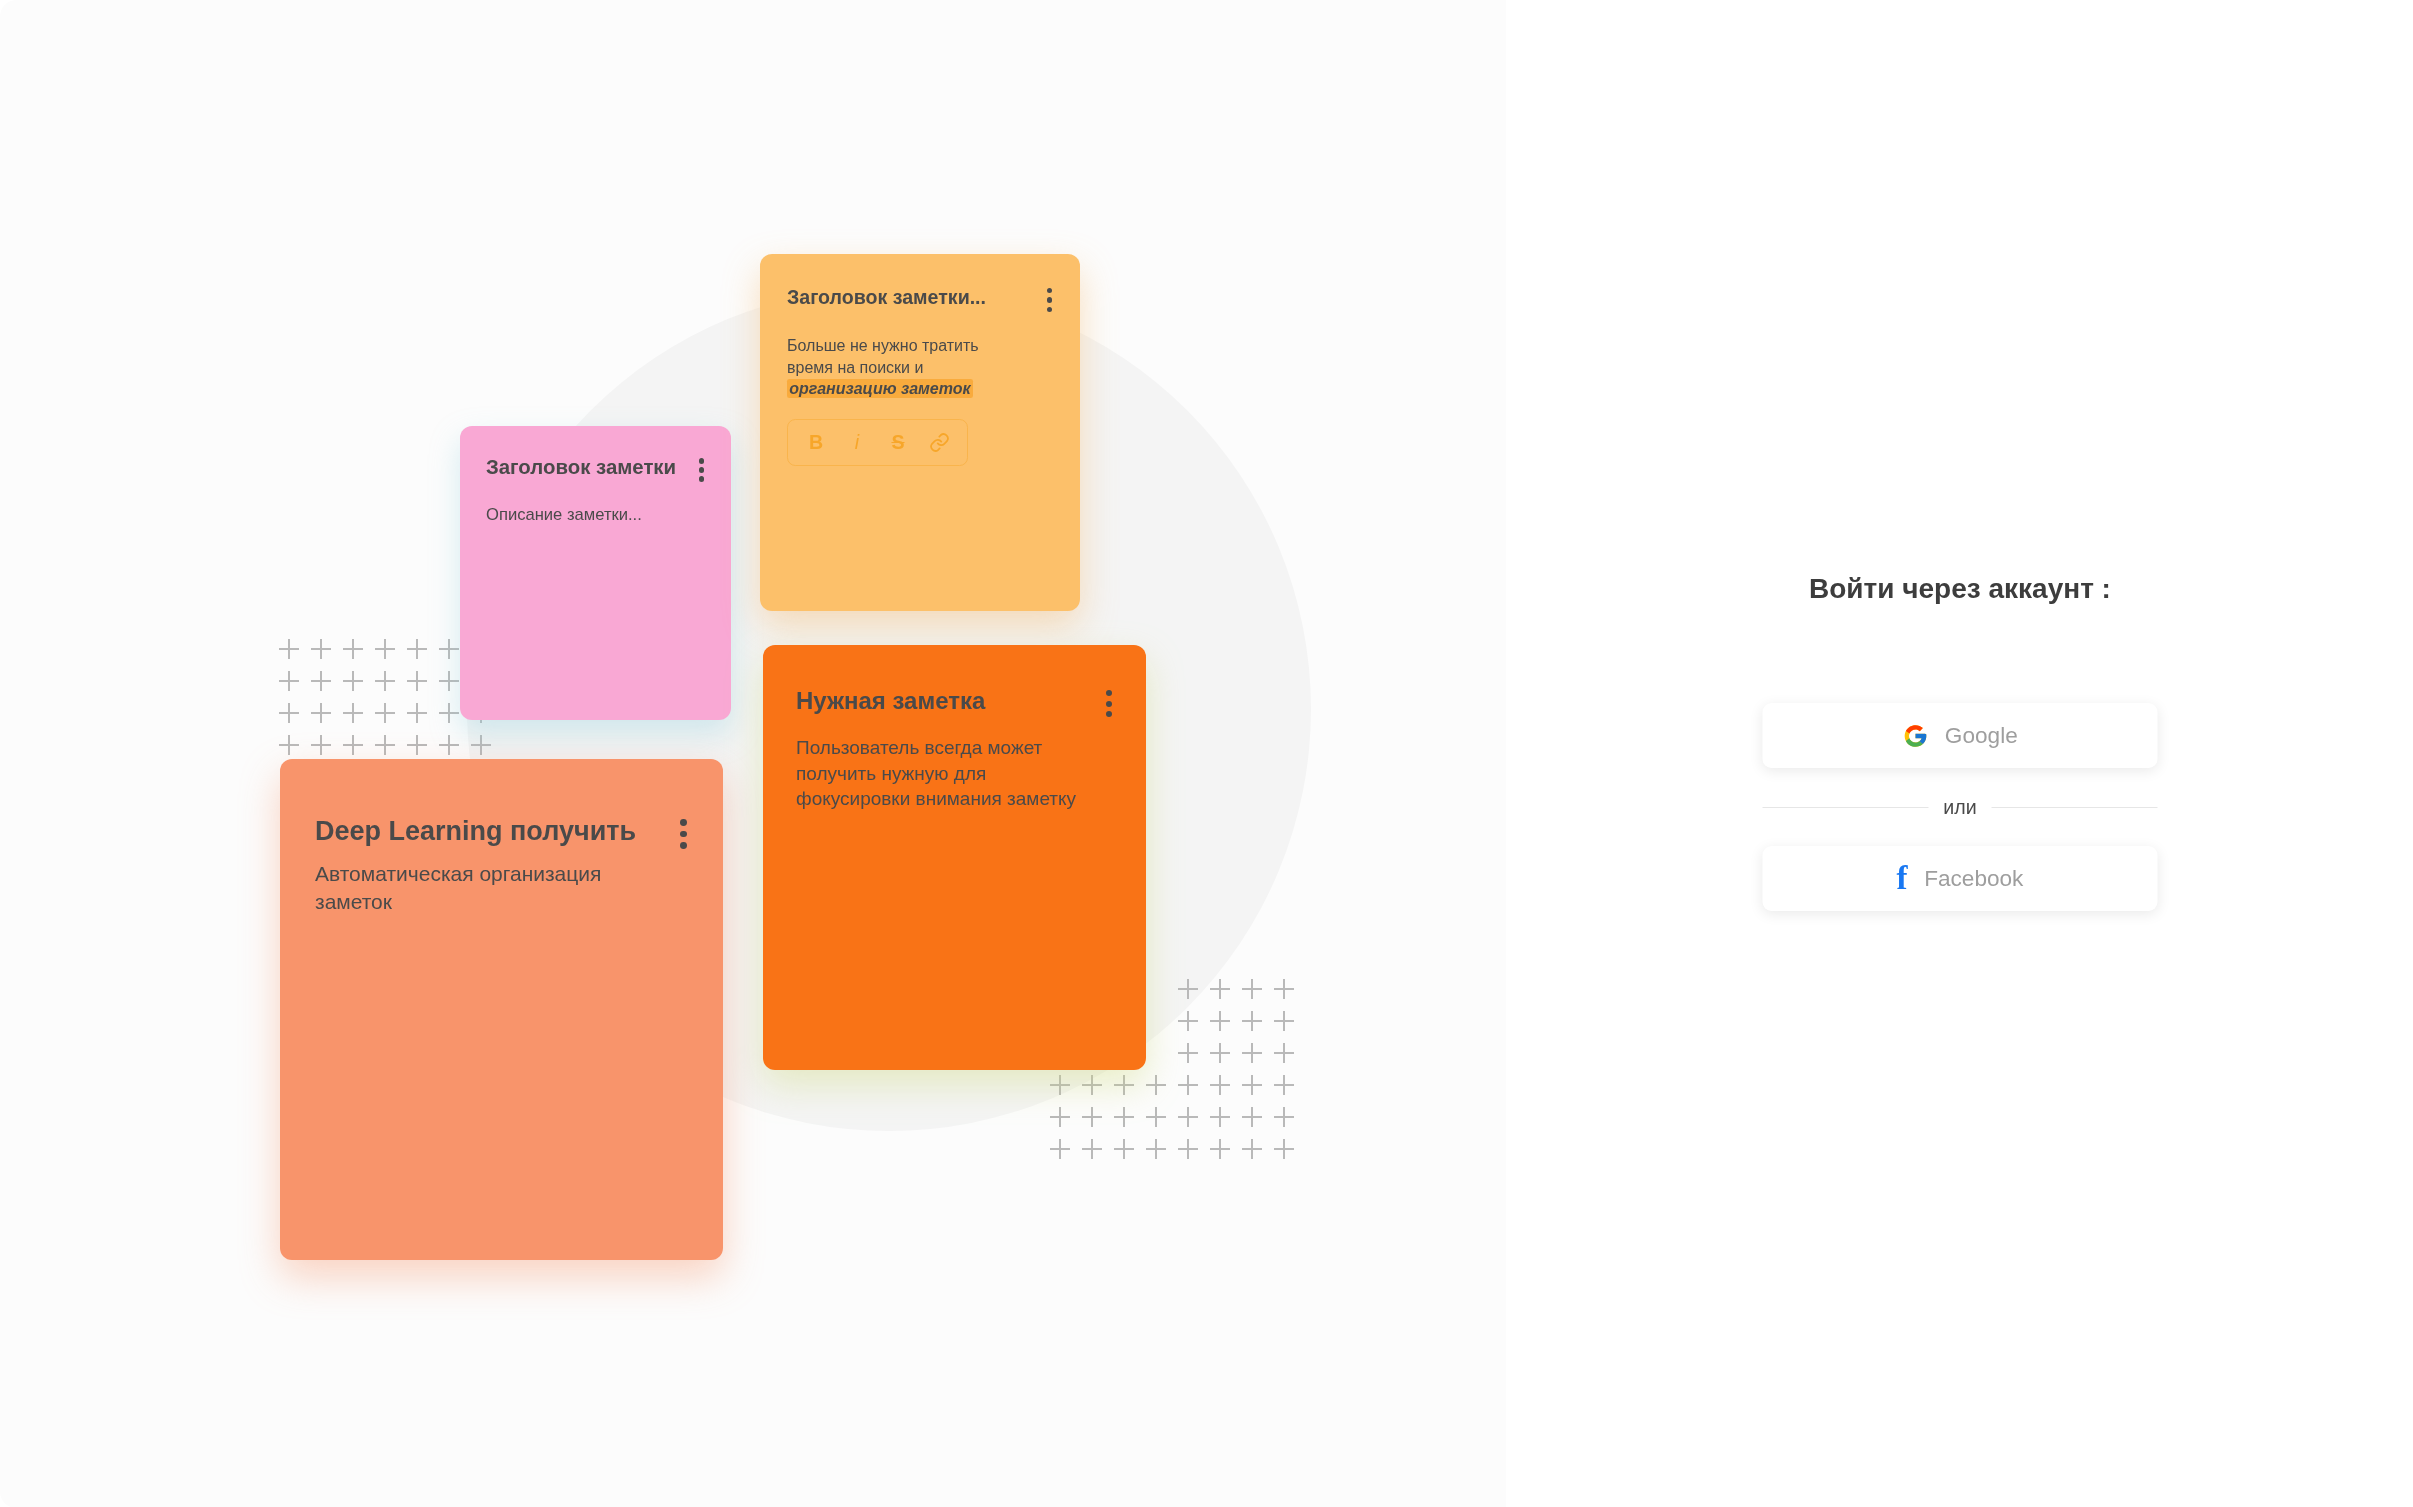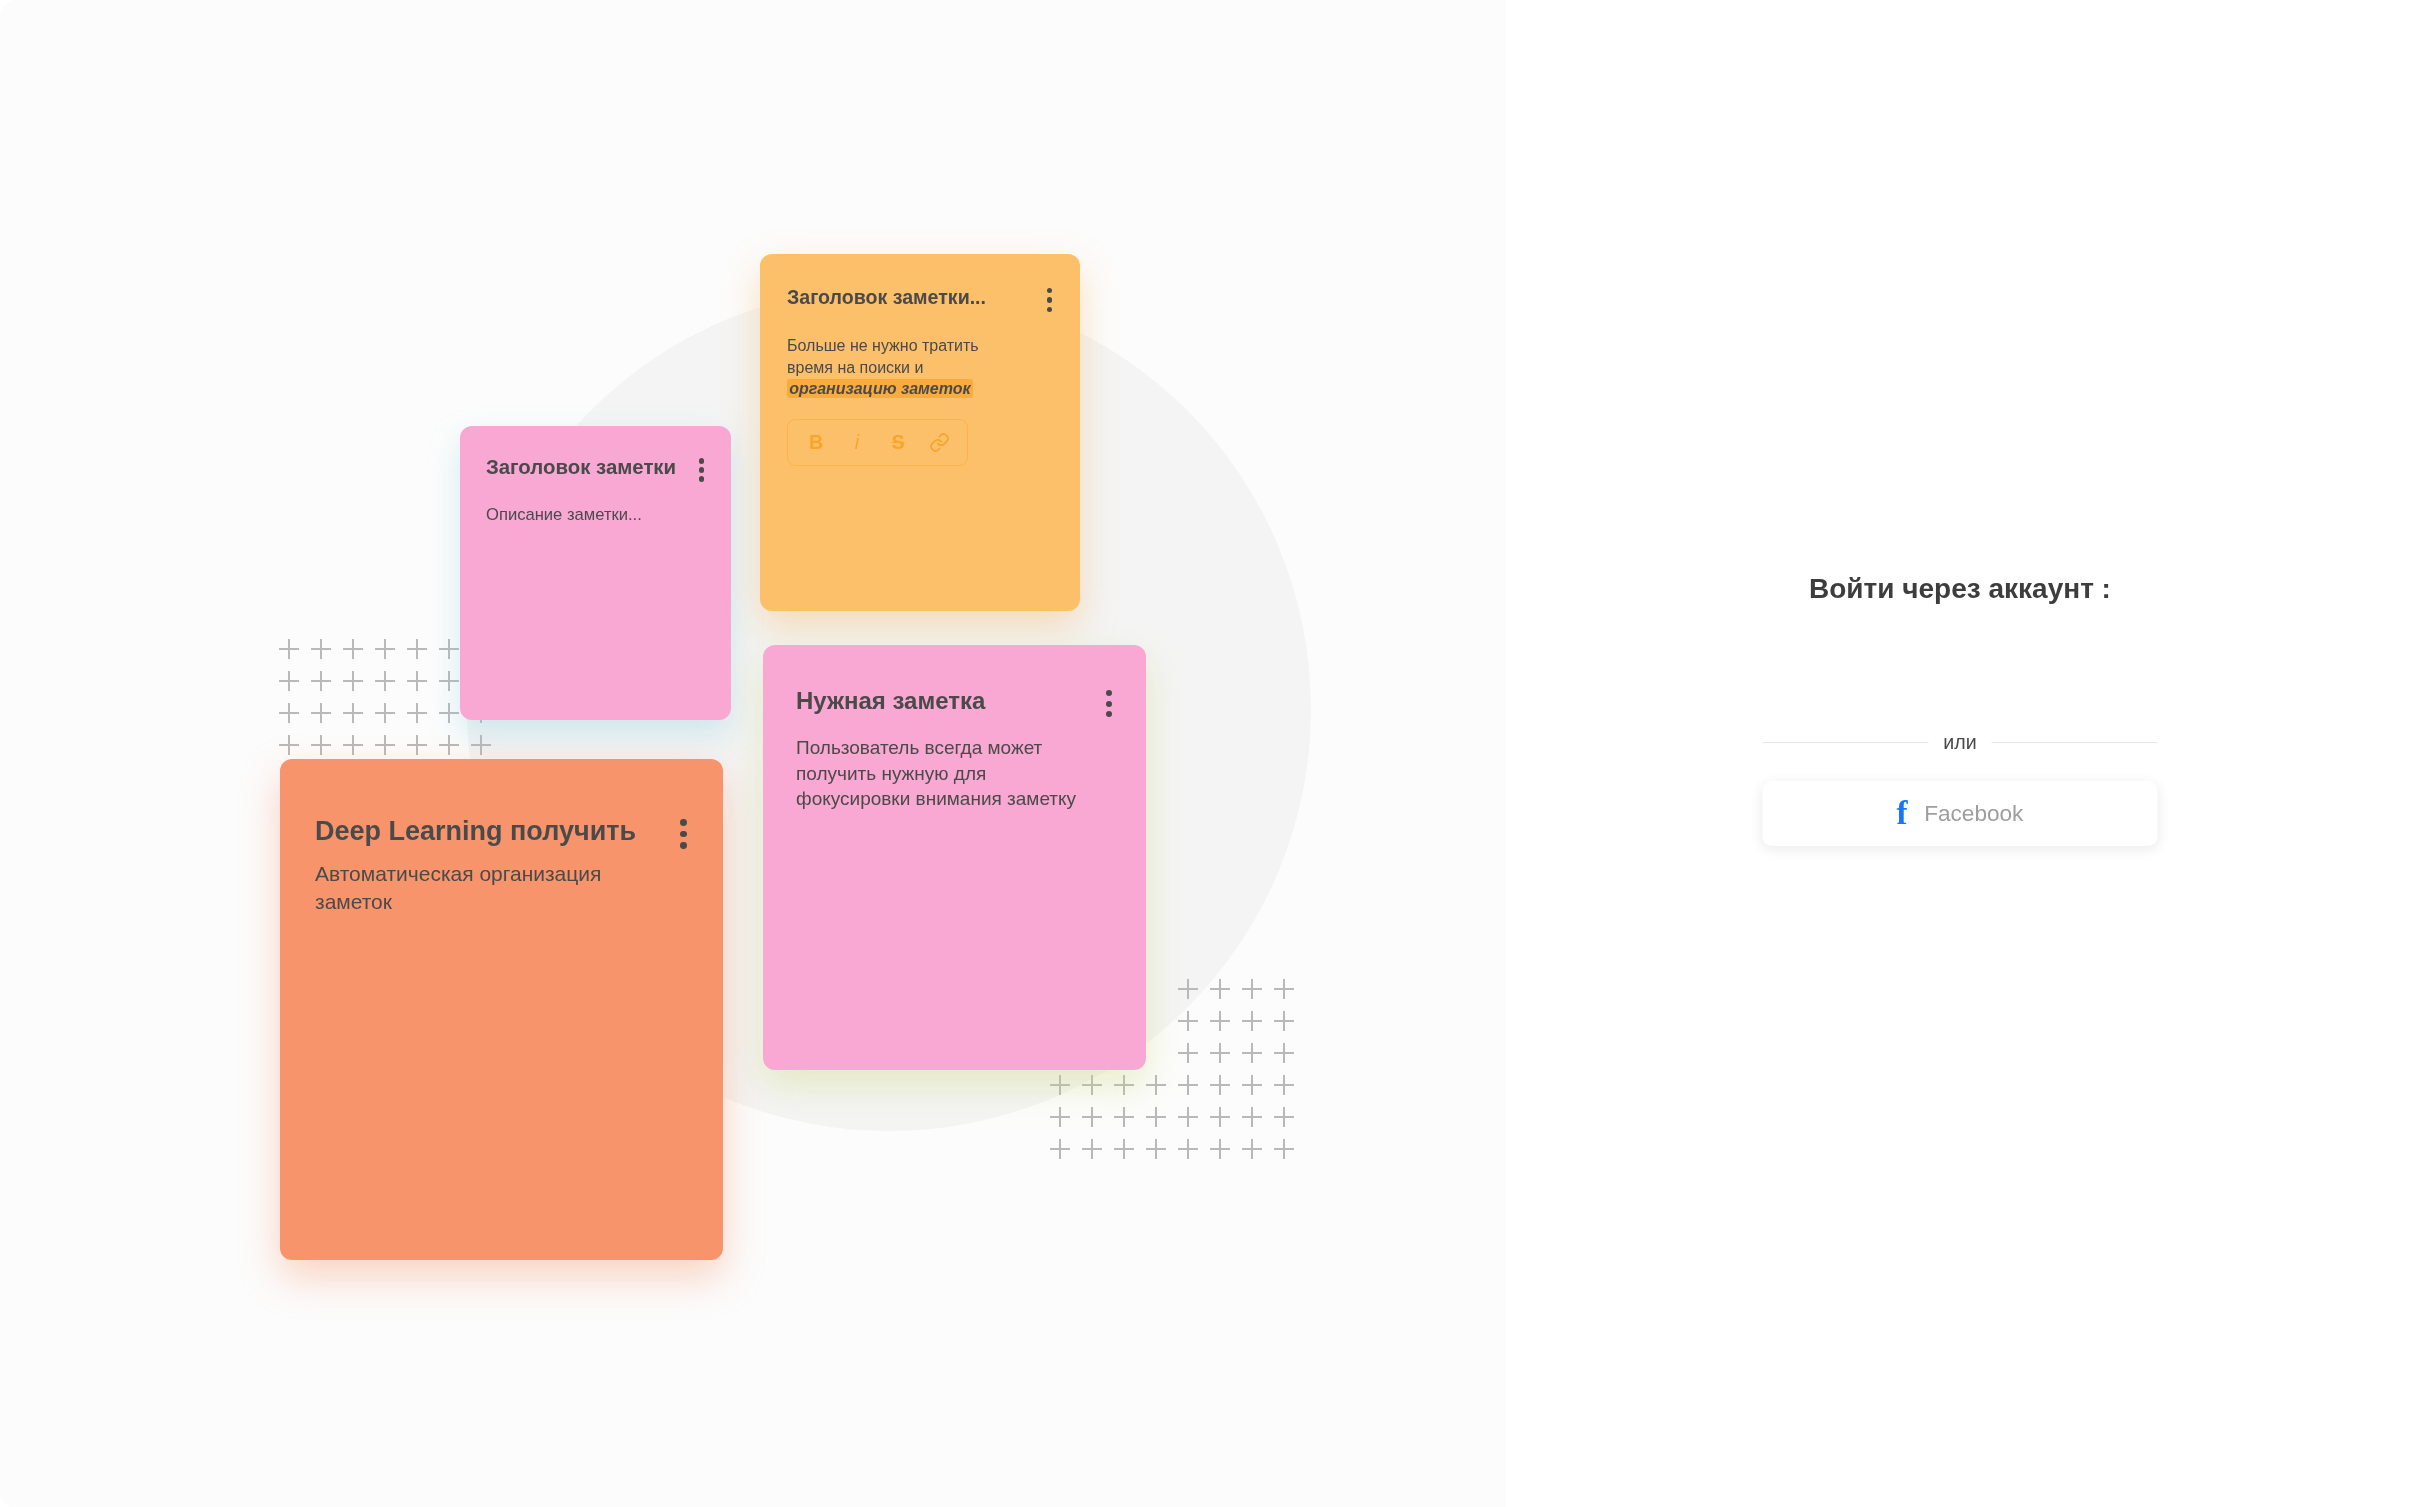--- a/index.html
+++ b/index.html
@@ -194,21 +194,21 @@
   .fmt-bold { font-weight: bold; }
   .fmt-italic { font-style: italic; font-weight: 500; }
   .fmt-strike { font-weight: bold; text-decoration: line-through; }
 
   
   #card-green {
     left: 763px;
     top: 645px;
     width: 383px;
     height: 425px;
-    background: #f9a8d4;
+    background: #f97316;
     box-shadow: 0 15px 36px rgba(205, 218, 120, 0.40);
     padding: 42px 33px;
   }
   #card-green .note-title { font-size: 24px; }
   #card-green .note-body { font-size: 19px; margin-top: 18px; max-width: 302px; }
   #card-green .dots-menu { height: 27px; width: 7.5px; margin-top: 3px; }
   #card-green .dots-menu span { width: 6px; height: 6px; }
 
   
   #card-salmon {
@@ -447,20 +447,29 @@
       <p class="note-body">Автоматическая организация заметок</p>
     </div>
 
   </div>
 
   <div id="right-panel">
     <div id="login-box">
 
       <h2 id="login-heading">Войти через аккаунт :</h2>
 
+      <div class="social-btn">
+        <svg width="26" height="26" viewBox="0 0 48 48">
+          <path fill="#FFC107" d="M43.6 20.1H42V20H24v8h11.3C33.7 32.7 29.3 36 24 36c-6.6 0-12-5.4-12-12s5.4-12 12-12c3.1 0 5.8 1.2 7.9 3.1l5.7-5.7C34.1 6.1 29.3 4 24 4 12.9 4 4 12.9 4 24s8.9 20 20 20 20-8.9 20-20c0-1.3-.1-2.6-.4-3.9z"></path>
+          <path fill="#FF3D00" d="M6.3 14.7l6.6 4.8C14.6 15.1 18.9 12 24 12c3.1 0 5.8 1.2 7.9 3.1l5.7-5.7C34.1 6.1 29.3 4 24 4 16.3 4 9.7 8.3 6.3 14.7z"></path>
+          <path fill="#4CAF50" d="M24 44c5.2 0 9.9-2 13.4-5.2l-6.2-5.2C29.2 35.1 26.7 36 24 36c-5.3 0-9.7-3.3-11.3-8l-6.5 5C9.5 39.6 16.2 44 24 44z"></path>
+          <path fill="#1976D2" d="M43.6 20.1H42V20H24v8h11.3c-.8 2.2-2.2 4.1-4.1 5.5l6.2 5.2C37 39.2 44 34 44 24c0-1.3-.1-2.6-.4-3.9z"></path>
+        </svg>
+        <span class="social-label">Google</span>
+      </div>
 
       <div class="divider-row">
         <div class="divider-line"></div>
         <span class="divider-label">или</span>
         <div class="divider-line"></div>
       </div>
 
       <div class="social-btn">
         <span class="fb-glyph">f</span>
         <span class="social-label">Facebook</span>

